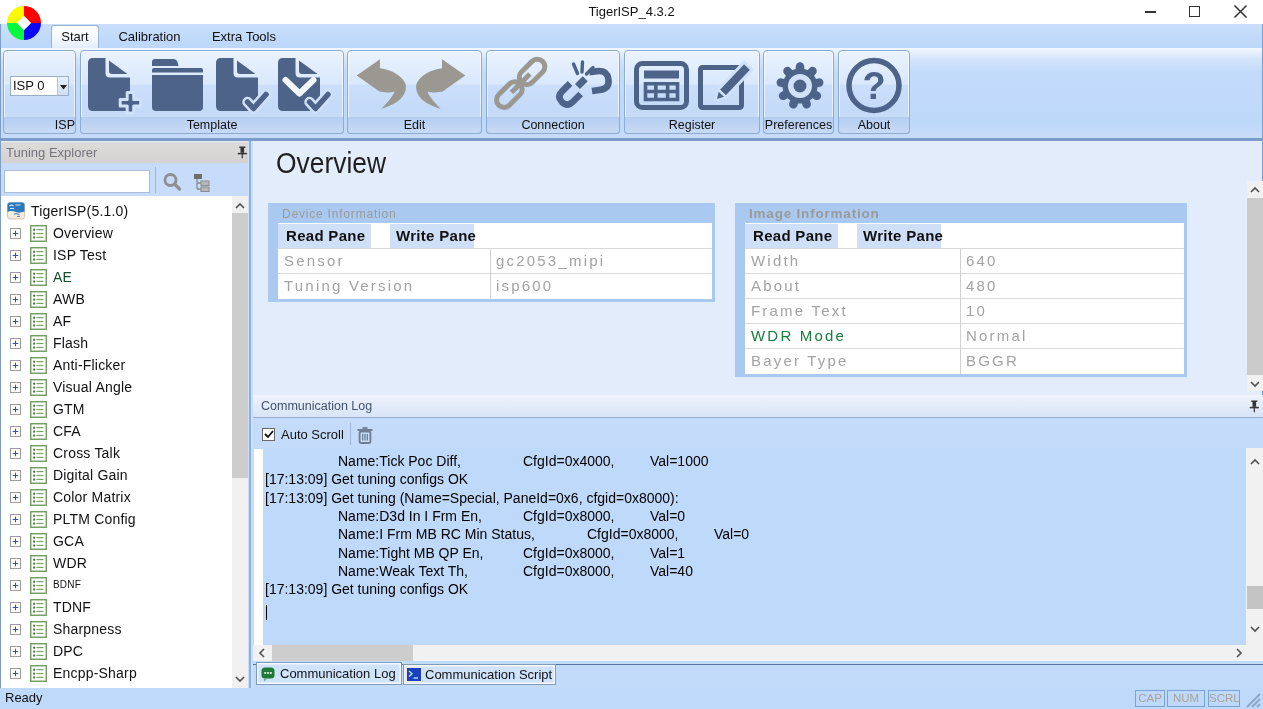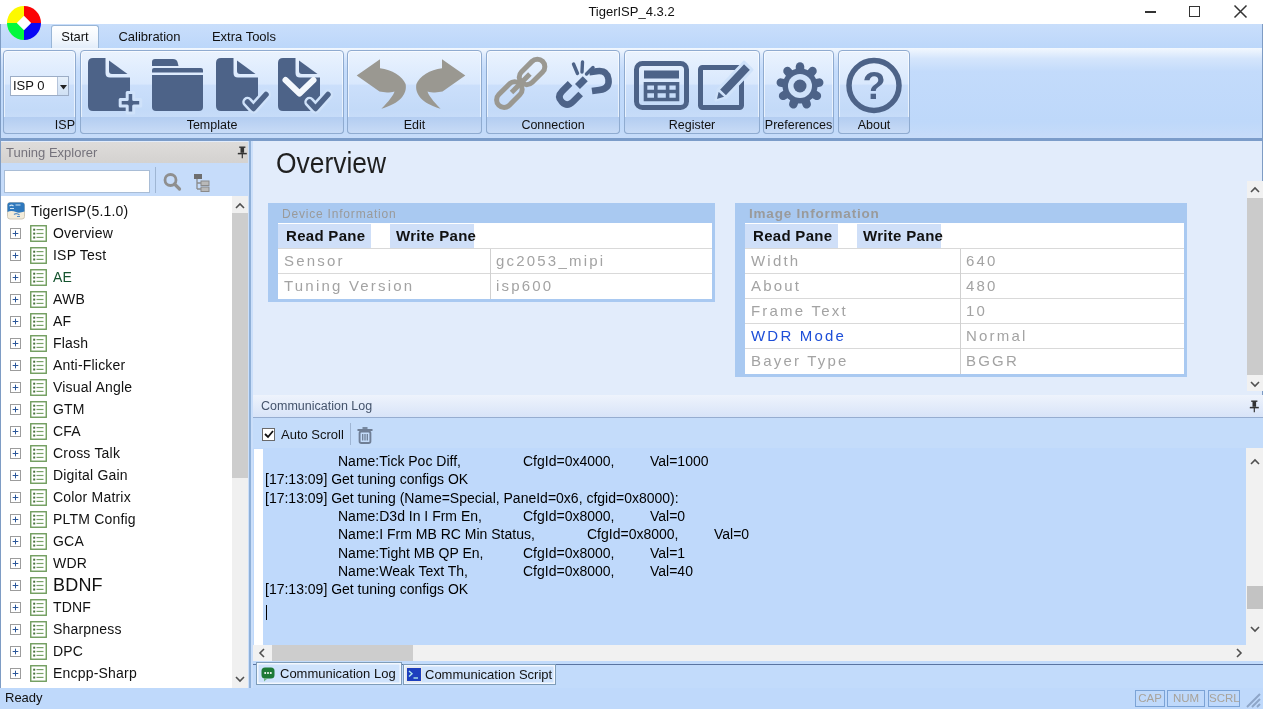--- a/index.html
+++ b/index.html
@@ -464,21 +464,21 @@
 <line x1="6.5" y1="4.6" x2="13.5" y2="4.6"></line>
       <line x1="6.5" y1="8.5" x2="13.5" y2="8.5"></line>
       <line x1="6.5" y1="12.4" x2="13.5" y2="12.4"></line>
 </g>
 <g fill="#47703a">
 <rect x="3.2" y="3.7" width="2" height="2"></rect>
       <rect x="3.2" y="7.6" width="2" height="2"></rect>
       <rect x="3.2" y="11.5" width="2" height="2"></rect>
 </g>
 </svg>
-<div class="abs" style="left:53px;top:576px;font-size:18px;color:#111;line-height:18px;letter-spacing:0.2px">BDNF</div>
+<div class="abs" style="left:53px;top:576px;font-size:10px;color:#111;line-height:18px;letter-spacing:0.2px">BDNF</div>
 <svg class="abs" style="left:10px;top:601.5px" width="11" height="11" viewBox="0 0 11 11">
 <rect x="0.5" y="0.5" width="10" height="10" fill="#fff" stroke="#9c9c9c" stroke-width="1"></rect>
 <path d="M2.7 5.5 L8.3 5.5 M5.5 2.7 L5.5 8.3" stroke="#2b579a" stroke-width="1"></path>
 </svg>
 <svg class="abs" style="left:30px;top:598.5px" width="17" height="17" viewBox="0 0 17 17">
 <rect x="0.75" y="0.75" width="15.5" height="15.5" fill="#fff" stroke="#6f9c5c" stroke-width="1.4"></rect>
 <g stroke="#7aa369" stroke-width="1.2">
 <line x1="6.5" y1="4.6" x2="13.5" y2="4.6"></line>
       <line x1="6.5" y1="8.5" x2="13.5" y2="8.5"></line>
       <line x1="6.5" y1="12.4" x2="13.5" y2="12.4"></line>
@@ -576,21 +576,21 @@
 <div class="abs" style="left:745px;top:248px;width:439px;height:1px;background:#d9d9d9"></div>
 <div class="abs" style="left:751px;top:249px;font-size:15px;color:#a3a3a3;line-height:24px;letter-spacing:2.2px">Width</div>
 <div class="abs" style="left:966px;top:249px;font-size:15px;color:#a3a3a3;line-height:24px;letter-spacing:2.2px">640</div>
 <div class="abs" style="left:745px;top:273px;width:439px;height:1px;background:#d9d9d9"></div>
 <div class="abs" style="left:751px;top:274px;font-size:15px;color:#a3a3a3;line-height:24px;letter-spacing:2.2px">About</div>
 <div class="abs" style="left:966px;top:274px;font-size:15px;color:#a3a3a3;line-height:24px;letter-spacing:2.2px">480</div>
 <div class="abs" style="left:745px;top:298px;width:439px;height:1px;background:#d9d9d9"></div>
 <div class="abs" style="left:751px;top:299px;font-size:15px;color:#a3a3a3;line-height:24px;letter-spacing:2.2px">Frame Text</div>
 <div class="abs" style="left:966px;top:299px;font-size:15px;color:#a3a3a3;line-height:24px;letter-spacing:2.2px">10</div>
 <div class="abs" style="left:745px;top:323px;width:439px;height:1px;background:#d9d9d9"></div>
-<div class="abs" style="left:751px;top:324px;font-size:15px;color:#1d4ed8;line-height:24px;letter-spacing:2.2px">WDR Mode</div>
+<div class="abs" style="left:751px;top:324px;font-size:15px;color:#15803d;line-height:24px;letter-spacing:2.2px">WDR Mode</div>
 <div class="abs" style="left:966px;top:324px;font-size:15px;color:#a3a3a3;line-height:24px;letter-spacing:2.2px">Normal</div>
 <div class="abs" style="left:745px;top:348px;width:439px;height:1px;background:#d9d9d9"></div>
 <div class="abs" style="left:751px;top:349px;font-size:15px;color:#a3a3a3;line-height:24px;letter-spacing:2.2px">Bayer Type</div>
 <div class="abs" style="left:966px;top:349px;font-size:15px;color:#a3a3a3;line-height:24px;letter-spacing:2.2px">BGGR</div>
 <div class="abs" style="left:960px;top:249px;width:1px;height:125px;background:#d0d0d0"></div>
 <div class="abs" style="left:1247px;top:181px;width:16px;height:210px;background:#f1f1f1"></div>
 <div class="abs" style="left:1247px;top:198px;width:16px;height:177px;background:#cbcbcb"></div>
 <svg class="abs" style="left:1250px;top:187px" width="10" height="6" viewBox="0 0 10 6">
     <path d="M1 5 L5 1 L9 5" fill="none" stroke="#505050" stroke-width="1.6"></path>
   </svg>

